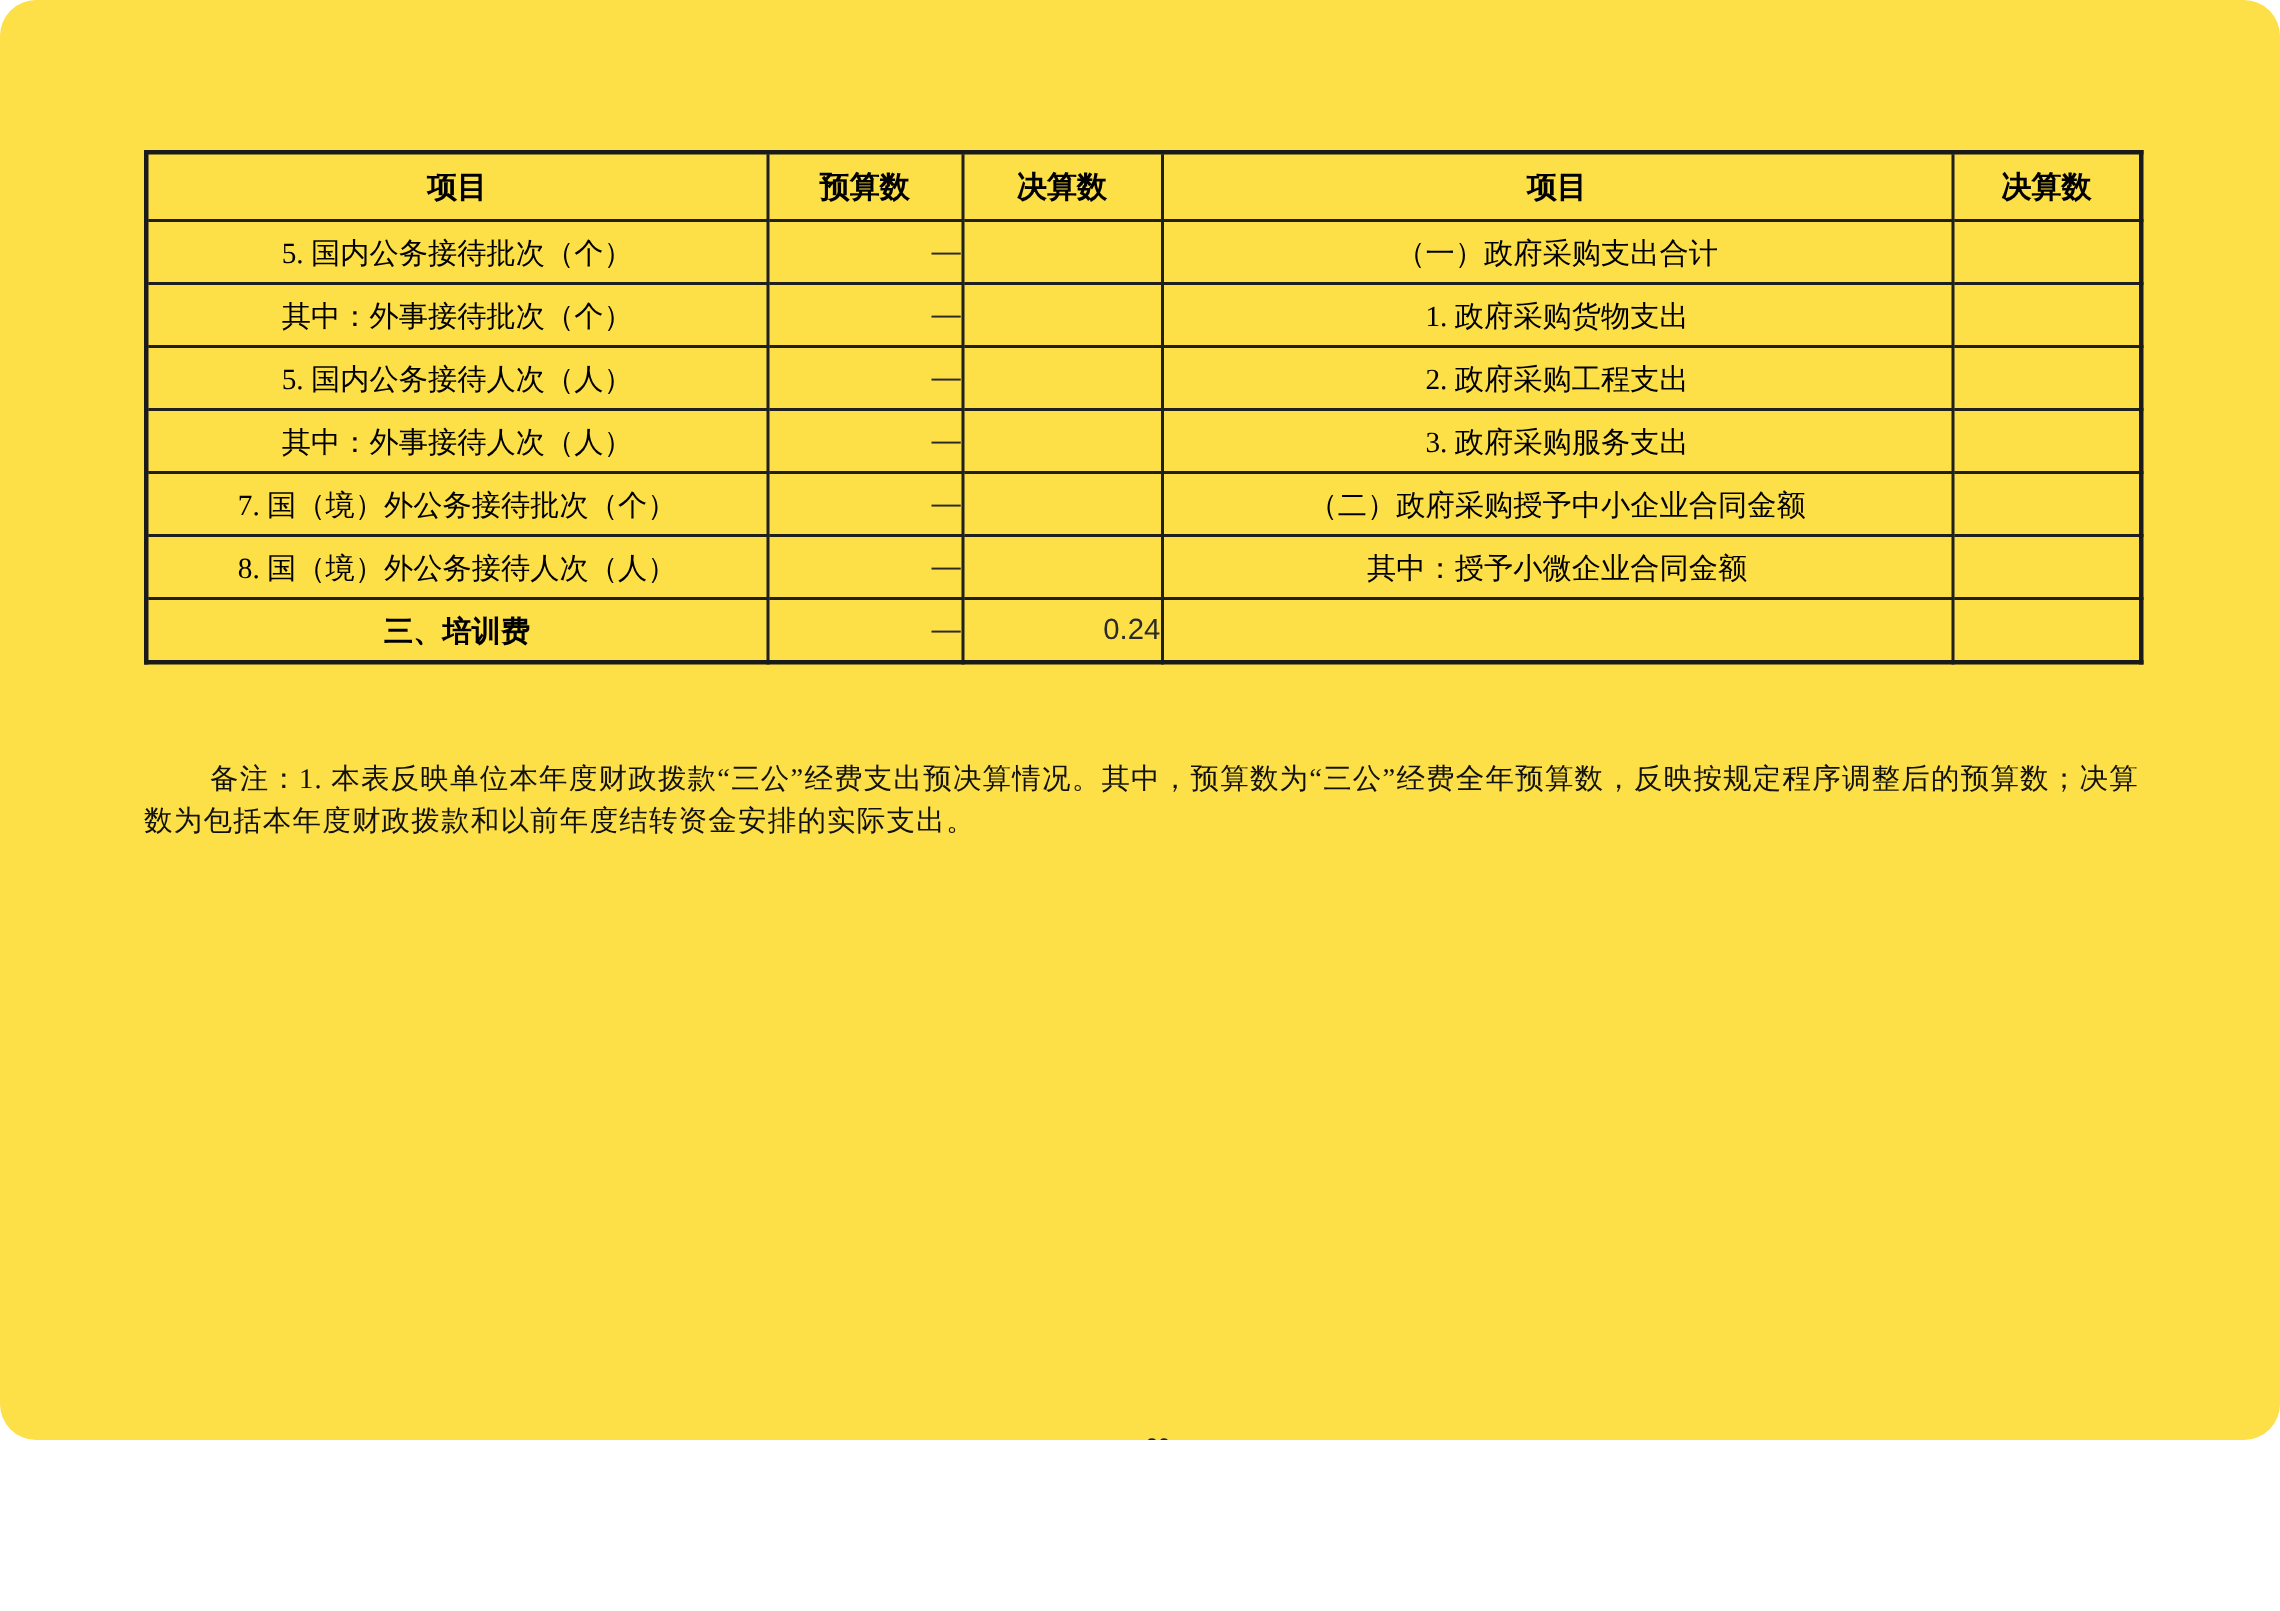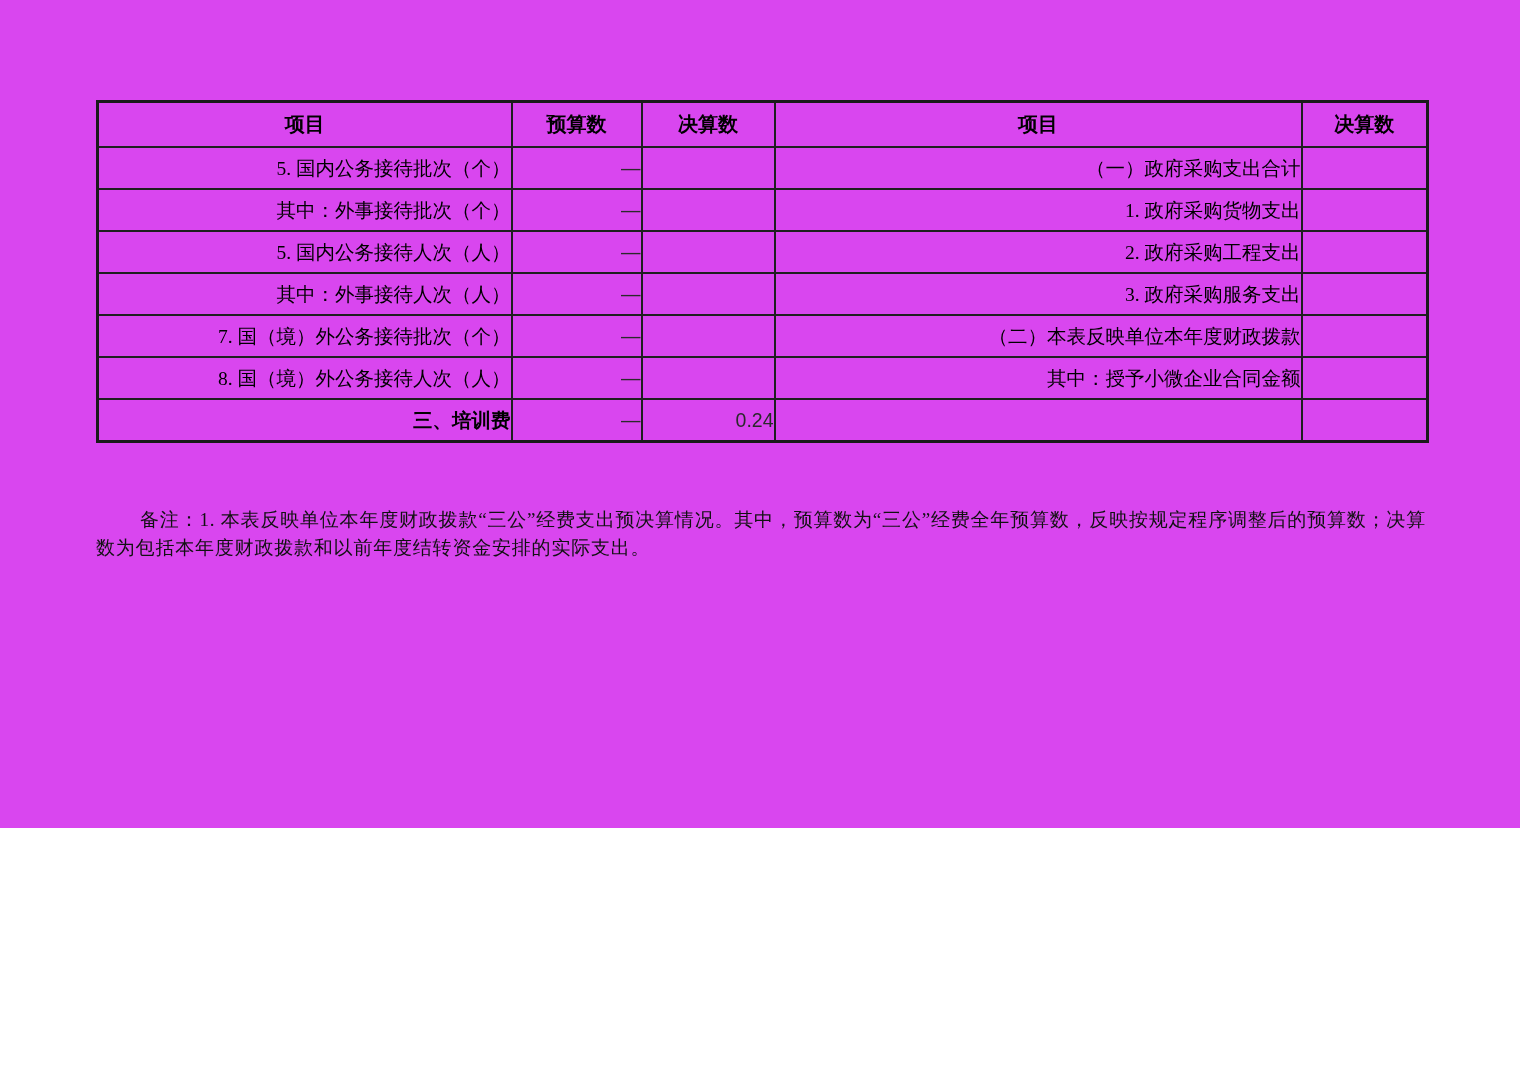--- a/index.html
+++ b/index.html
@@ -3,25 +3,26 @@
 <meta charset="utf-8">
 <style>
   html, body {
     margin: 0;
     padding: 0;
     background: #ffffff;
   }
   .page {
     position: relative;
     width: 1520px;
-    height: 828px;
-    background: #d946ef;
+    height: 960px;
+    background: #fde047;
     overflow: hidden;
     font-family: "Liberation Serif", "DejaVu Serif", serif;
     color: #000000;
+    border-radius: 24px;
   }
 
   
   .tbl-wrap {
     position: absolute;
     left: 96px;
     top: 100px;
   }
   table.grid {
     border-collapse: collapse;
@@ -41,21 +42,21 @@
     font-family: "Liberation Sans", "DejaVu Sans", sans-serif;
     font-weight: 700;
     font-size: 20px;
     text-align: center;
   }
   table.grid td {
     height: 40px;
     font-size: 19.5px;
   }
   td.label {
-    text-align: right;
+    text-align: center;
     margin-left: 20px;
   }
   td.num {
     font-family: "Liberation Sans", "DejaVu Sans", sans-serif;
     font-size: 19px;
     text-align: right;
     padding-right: 11px;
     color: #2a2a2a;
   }
   .ind-0  { padding-left: 10px; font-weight: 700; }
@@ -141,21 +142,21 @@
           <td class="label ind-b">其中：外事接待人次（人）</td>
           <td class="num">—</td>
           <td class="num"></td>
           <td class="label rind-b">3. 政府采购服务支出</td>
           <td class="num"></td>
         </tr>
         <tr>
           <td class="label ind-a">7. 国（境）外公务接待批次（个）</td>
           <td class="num">—</td>
           <td class="num"></td>
-          <td class="label rind-a">（二）本表反映单位本年度财政拨款</td>
+          <td class="label rind-a">（二）政府采购授予中小企业合同金额</td>
           <td class="num"></td>
         </tr>
         <tr>
           <td class="label ind-a">8. 国（境）外公务接待人次（人）</td>
           <td class="num">—</td>
           <td class="num"></td>
           <td class="label rind-c">其中：授予小微企业合同金额</td>
           <td class="num"></td>
         </tr>
         <tr>

